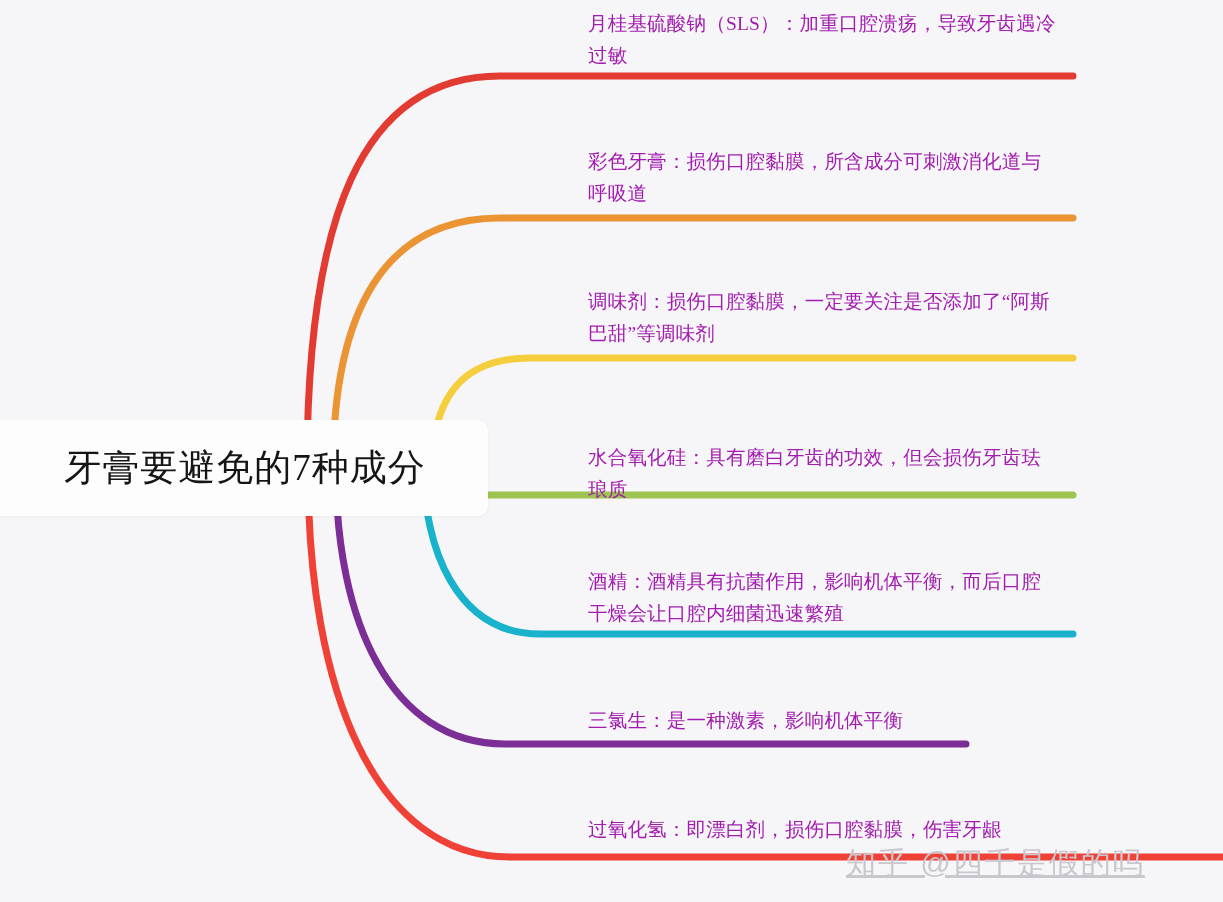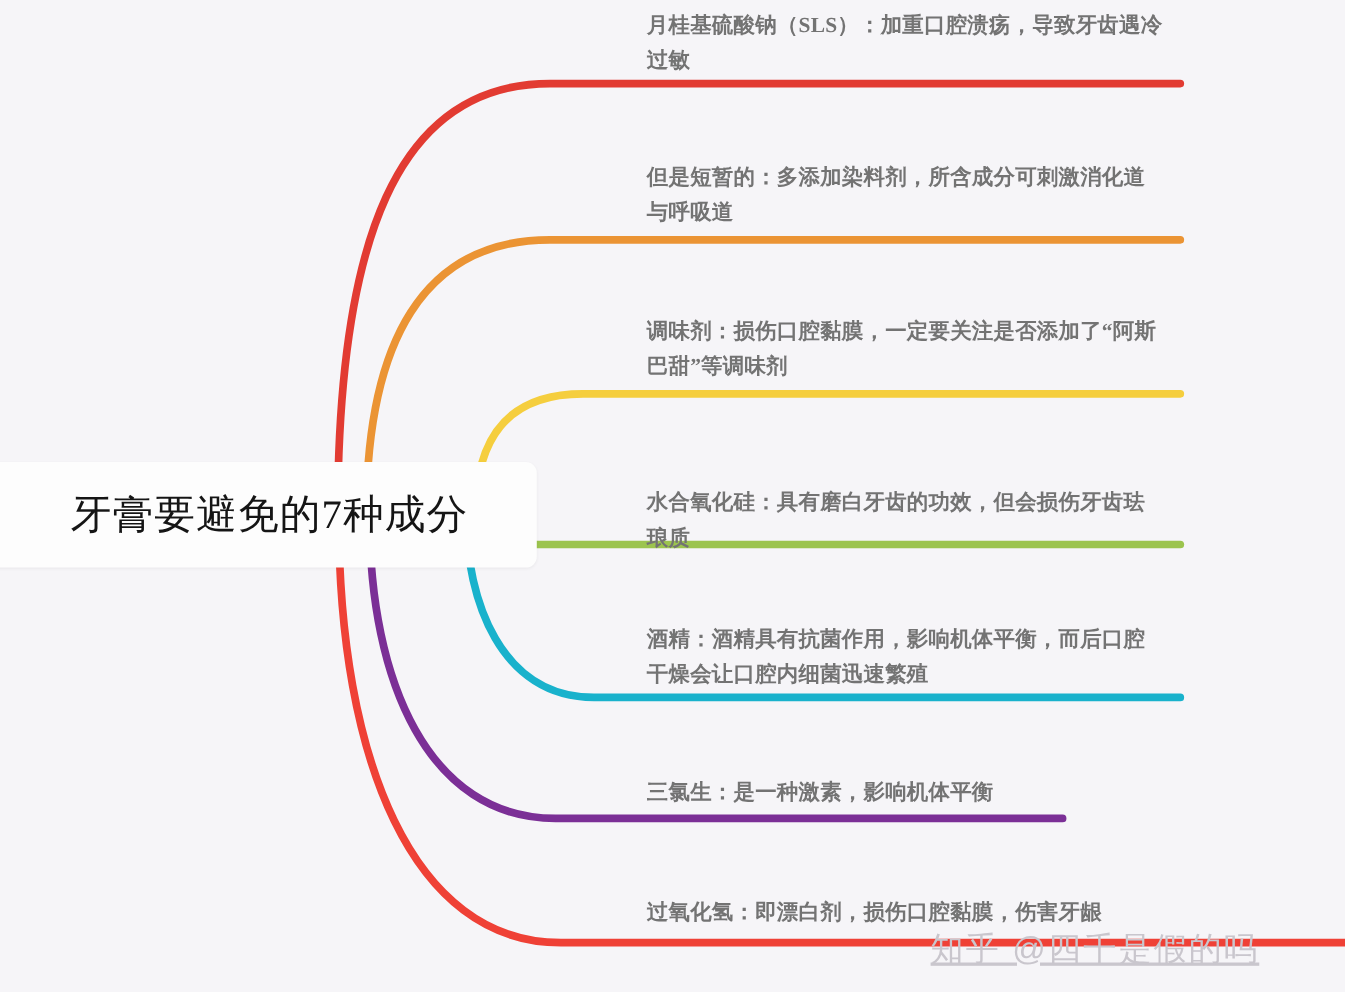--- a/index.html
+++ b/index.html
@@ -54,22 +54,22 @@
   
   .topic {
     position: absolute;
     left: 588px;
     width: 470px;
     z-index: 4;
   }
   .topic .topic-text {
     font-size: 19.5px;
     line-height: 32px;
-    font-weight: bold;
-    color: #737373;
+    font-weight: normal;
+    color: #a21caf;
     font-family: "Liberation Serif", "DejaVu Serif", serif;
     letter-spacing: 0.2px;
   }
   
   #watermark {
     position: absolute;
     left: 846px;
     top: 843px;
     font-size: 30px;
     color: #c9c6cd;
@@ -104,21 +104,21 @@
 
   <div id="center-node">
     <span class="label">牙膏要避免的7种成分</span>
   </div>
 
   <div class="topic" style="top:8px">
     <div class="topic-text">月桂基硫酸钠（SLS）：加重口腔溃疡，导致牙齿遇冷过敏</div>
   </div>
 
   <div class="topic" style="top:146px">
-    <div class="topic-text">但是短暂的：多添加染料剂，所含成分可刺激消化道与呼吸道</div>
+    <div class="topic-text">彩色牙膏：损伤口腔黏膜，所含成分可刺激消化道与呼吸道</div>
   </div>
 
   <div class="topic" style="top:286px">
     <div class="topic-text">调味剂：损伤口腔黏膜，一定要关注是否添加了“阿斯巴甜”等调味剂</div>
   </div>
 
   <div class="topic" style="top:442px">
     <div class="topic-text">水合氧化硅：具有磨白牙齿的功效，但会损伤牙齿珐琅质</div>
   </div>
 

